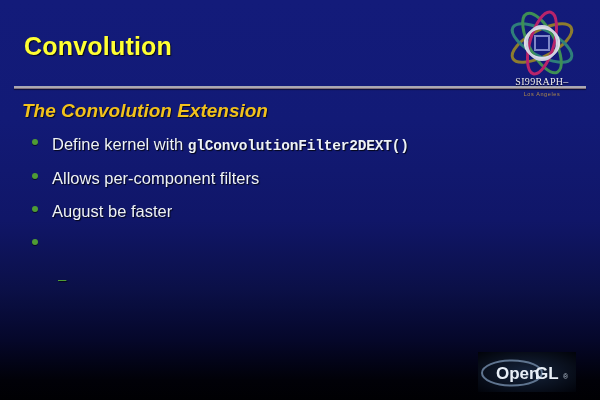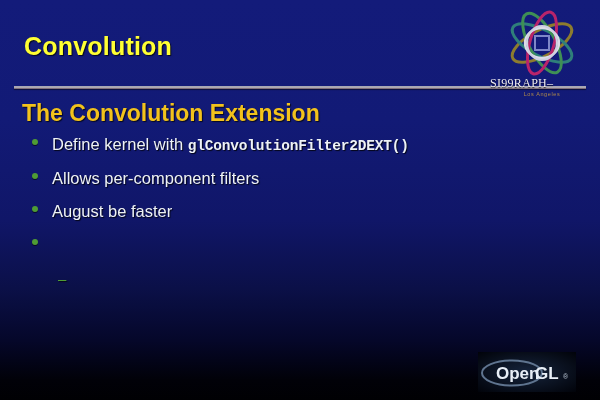--- a/index.html
+++ b/index.html
@@ -47,22 +47,23 @@
     height: 3px;
     background: linear-gradient(to bottom, #9a9aa8 0%, #b9b9c4 40%, #6c5560 100%);
     box-shadow: 0 1px 1px rgba(0,0,0,0.5);
   }
 
   
   .subtitle {
     position: absolute;
     left: 22px;
     top: 100px;
-    font-size: 23px;
+    font-size: 19px;
     font-weight: bold;
+    font-style: italic;
     color: #f2c21c;
     text-shadow: 1px 1px 1px rgba(0,0,0,0.7);
     white-space: nowrap;
   }
 
   
   .bullets {
     position: absolute;
     left: 30px;
     top: 134px;
@@ -147,23 +148,23 @@
     left: 0;
     top: 0;
     width: 104px;
     height: 74px;
   }
   .sig-wordmark {
     position: absolute;
     left: 0;
     top: 70px;
     width: 104px;
-    text-align: left;
+    text-align: center;
     font-family: "Liberation Serif", serif;
-    font-size: 12px;
+    font-size: 10px;
     letter-spacing: 0.3px;
     color: #f0eef4;
     text-shadow: 0 1px 1px rgba(0,0,0,0.8);
     white-space: nowrap;
   }
   .sig-city {
     position: absolute;
     left: 0;
     top: 85px;
     width: 104px;

